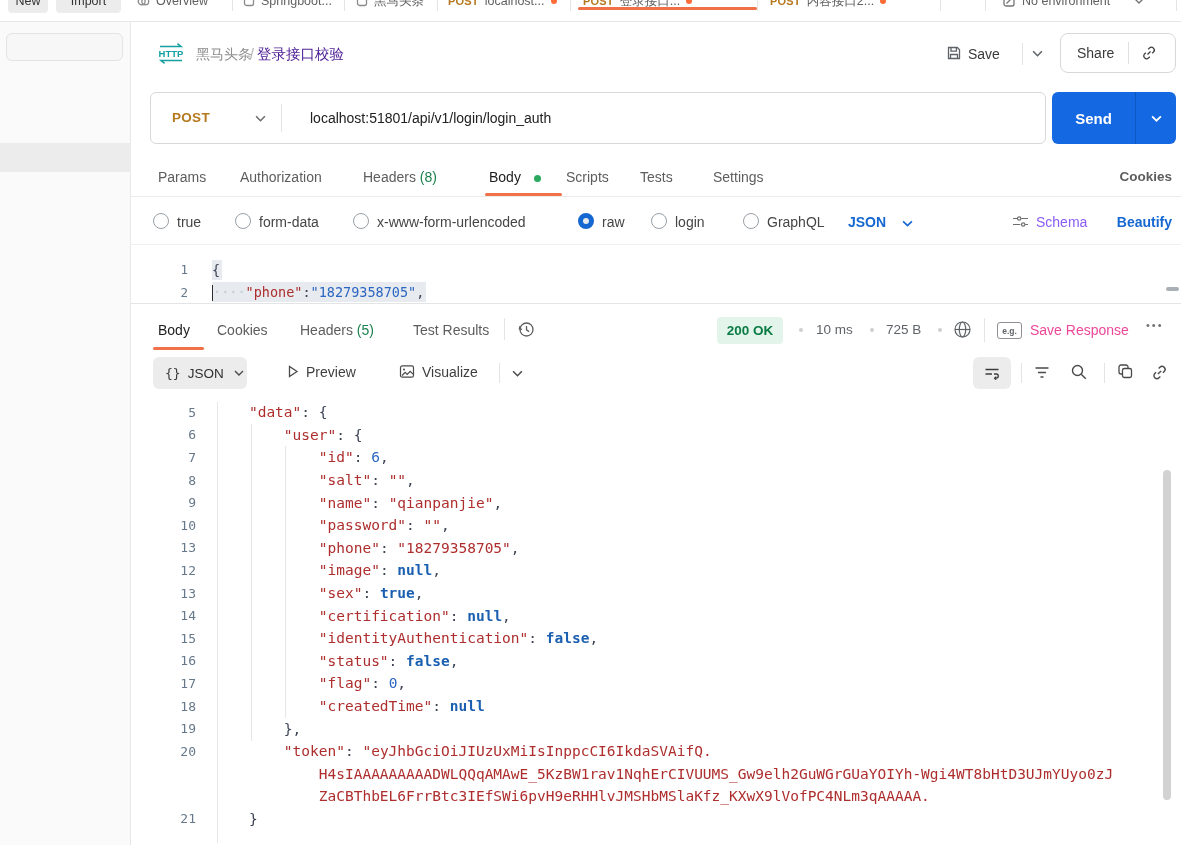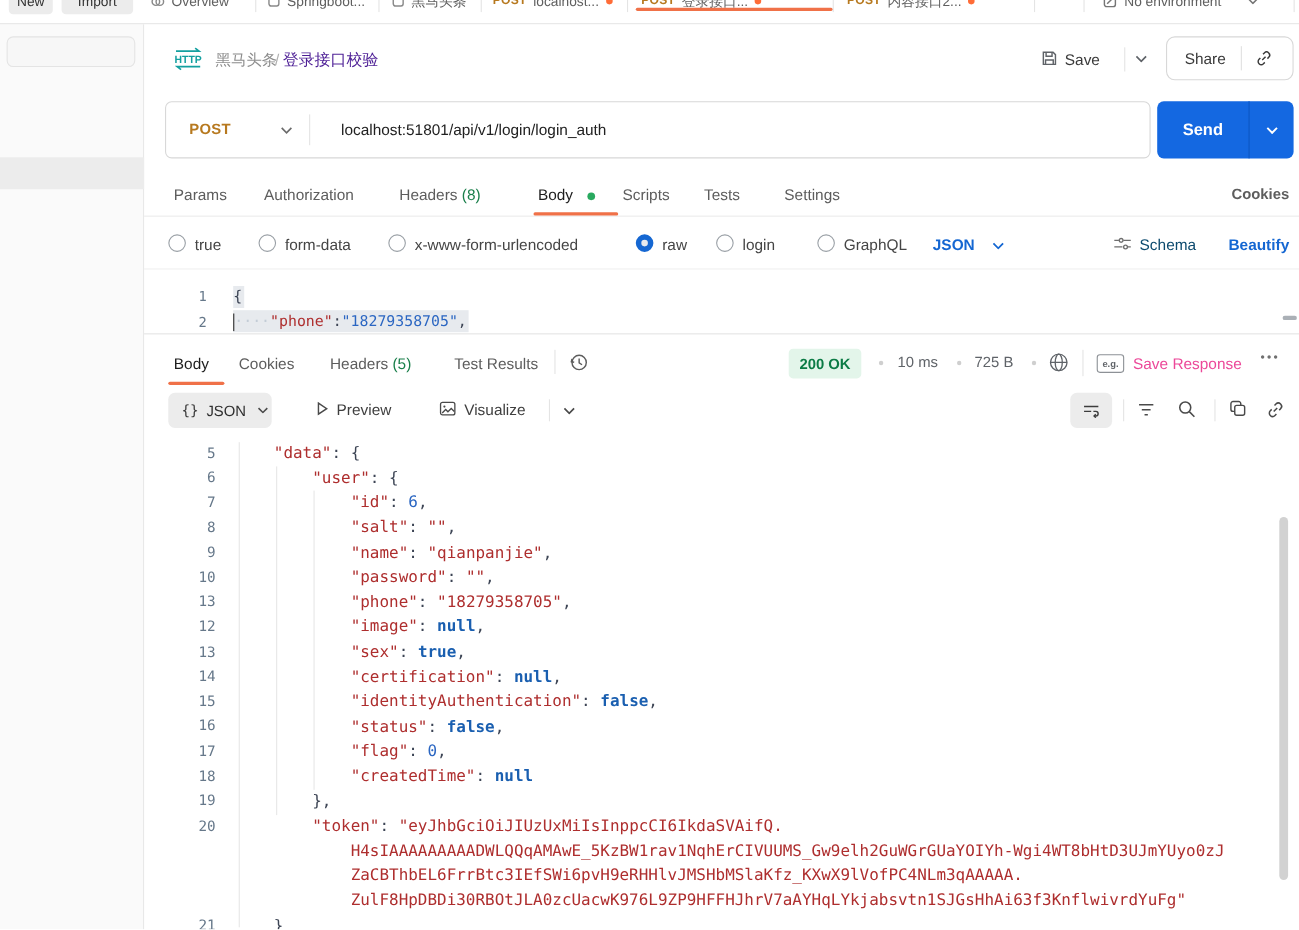--- a/index.html
+++ b/index.html
@@ -249,21 +249,21 @@
       </svg>
     </span>
   <span class="abs icon" style="left:1012px;top:215px;">
     <svg width="17" height="13" viewBox="0 0 17 13" fill="none" stroke="#6e6e6e" stroke-width="1.2">
         <path d="M1 3.5h4.2M9.2 3.5H16"></path>
         <circle cx="7.2" cy="3.5" r="1.7"></circle>
         <path d="M1 9.5h7.4M13.2 9.5H16"></path>
         <circle cx="11.2" cy="9.5" r="1.7"></circle>
       </svg>
   </span>
-  <span class="abs" style="left:1036px;top:214px;font-size:14px;color:#0c4a6e;">Schema</span>
+  <span class="abs" style="left:1036px;top:214px;font-size:14px;color:#8b5cf6;">Schema</span>
   <span class="abs blue" style="right:9px;top:214px;font-size:14px;font-weight:600;">Beautify</span>
   <div class="abs" style="left:131px;top:244px;width:1050px;height:1px;background:#f0f0f0;"></div>
 
   <div id="req-editor">
       <div class="code-row">
         <span class="ln">1</span>
         <span class="lc"><span class="sel"><span class="c-p">{</span></span></span>
       </div>
       <div class="code-row">
         <span class="ln">2</span>
@@ -443,24 +443,20 @@
         </div>
         <div class="code-row">
           <span class="ln"></span>
           <span class="lc"><span class="c-w">            </span><span class="c-s">H4sIAAAAAAAAADWLQQqAMAwE_5KzBW1rav1NqhErCIVUUMS_Gw9elh2GuWGrGUaYOIYh-Wgi4WT8bHtD3UJmYUyo0zJ</span></span>
         </div>
         <div class="code-row">
           <span class="ln"></span>
           <span class="lc"><span class="c-w">            </span><span class="c-s">ZaCBThbEL6FrrBtc3IEfSWi6pvH9eRHHlvJMSHbMSlaKfz_KXwX9lVofPC4NLm3qAAAAA.</span></span>
         </div>
         <div class="code-row">
-          <span class="ln"></span>
-          <span class="lc"><span class="c-w">            </span><span class="c-s">ZulF8HpDBDi30RBOtJLA0zcUacwK976L9ZP9HFFHJhrV7aAYHqLYkjabsvtn1SJGsHhAi63f3KnflwivrdYuFg"</span></span>
-        </div>
-        <div class="code-row">
           <span class="ln">21</span>
           <span class="lc"><span class="c-w">    </span><span class="c-p">}</span></span>
         </div>
       </div>
   </div>
   <div class="scroll-thumb" style="left:1163px;top:470px;width:8px;height:330px;"></div>
 
 </div>
 
 </body></html>

